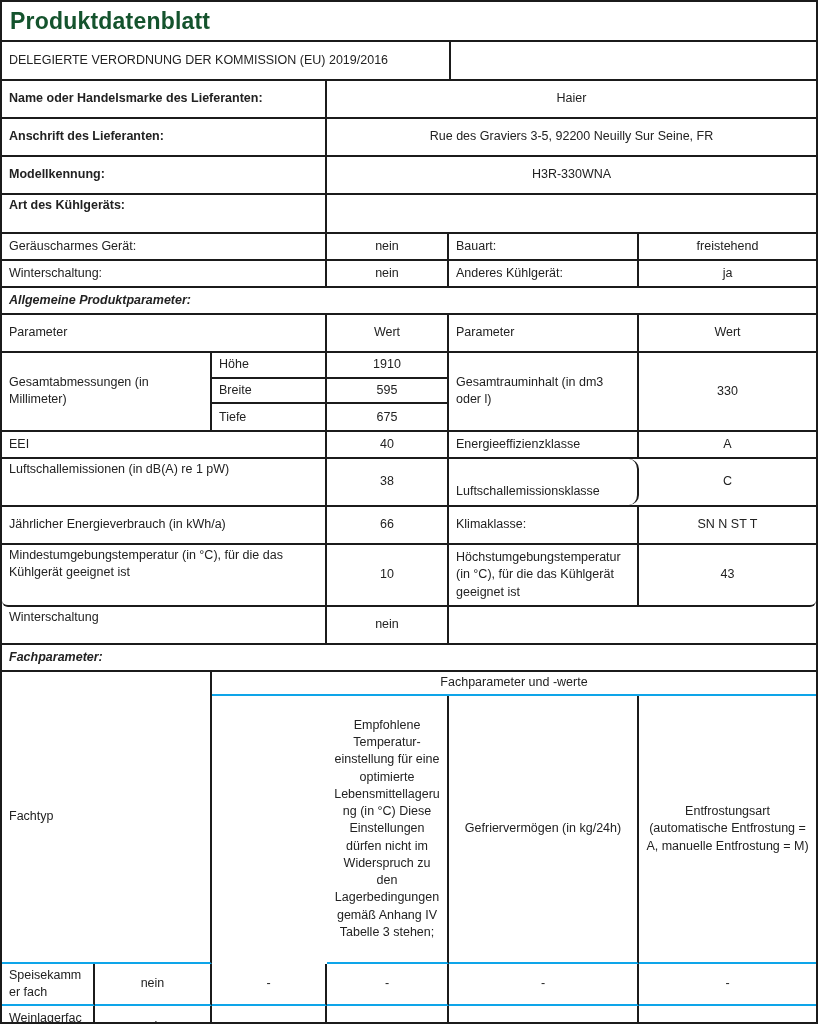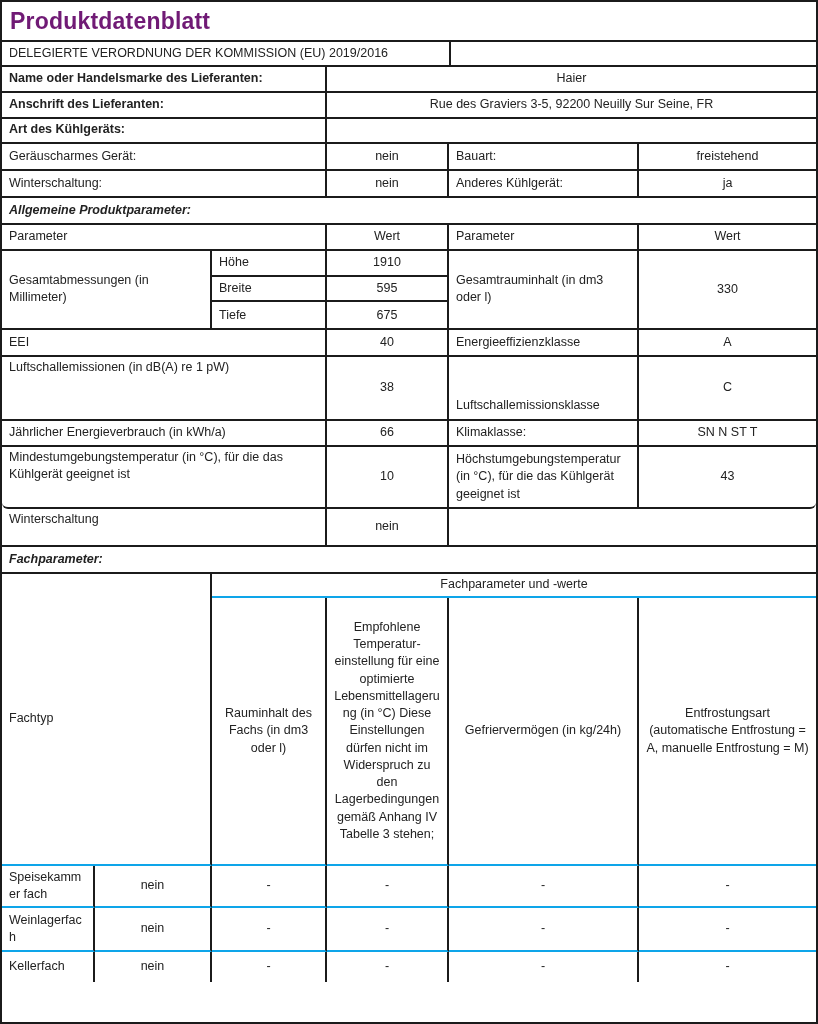--- a/index.html
+++ b/index.html
@@ -29,37 +29,37 @@
     padding: 2px 7px;
     font-size: 12.5px;
     line-height: 1.38;
     overflow: hidden;
     overflow-wrap: anywhere;
   }
   .cell:last-child, .cell.no-r { border-right: none; }
   .c { justify-content: center; text-align: center; }
   .b { font-weight: bold; }
   .top { align-items: flex-start; }
-  .bot { align-items: flex-end; padding-bottom: 5px; }
+  .bot { align-items: flex-end; padding-bottom: 5px; border-radius: 10px; }
 
   
-  .h40 { height: 25px; }
+  .h40 { height: 39px; }
   .h38 { height: 38px; }
   .h27 { height: 27px; }
-  .h26 { height: 26px; }
-  .h48 { height: 64px; }
+  .h26 { height: 38px; }
+  .h48 { height: 48px; }
   .h62 { height: 62px; border-radius: 6px; }
   .g-1  { grid-template-columns: 1fr; font-style: italic; }
   .g-2a { grid-template-columns: 449px 1fr; }
   .g-2b { grid-template-columns: 325px 1fr; }
   .g-3w { grid-template-columns: 325px 122px 1fr; }
   .g-4  { grid-template-columns: 325px 122px 190px 1fr; }
 
   .title-row { height: 40px; display: flex; align-items: center; padding: 0 8px; border-bottom: 2px solid #1b1b1b; }
-  .title-text { color: #701a75; font-size: 23px; font-weight: bold; letter-spacing: 0.2px; }
+  .title-text { color: #14532d; font-size: 23px; font-weight: bold; letter-spacing: 0.2px; }
 
   .dims-grid {
     height: 79px;
     grid-template-columns: 210px 115px 122px 190px 1fr;
     grid-template-rows: 1fr 1fr 1fr;
   }
   .ib { border-bottom: 2px solid #1b1b1b; }
 
   .fach-grid {
     height: 408px;
@@ -85,20 +85,24 @@
     <div class="cell"></div>
   </div>
 
   <div class="row g-2b h26">
     <div class="cell b">Name oder Handelsmarke des Lieferanten:</div>
     <div class="cell c">Haier</div>
   </div>
   <div class="row g-2b h26">
     <div class="cell b">Anschrift des Lieferanten:</div>
     <div class="cell c">Rue des Graviers 3-5, 92200 Neuilly Sur Seine, FR</div>
+  </div>
+  <div class="row g-2b h26">
+    <div class="cell b">Modellkennung:</div>
+    <div class="cell c">H3R-330WNA</div>
   </div>
   <div class="row g-2b h40">
     <div class="cell b top">Art des Kühlgeräts:</div>
     <div class="cell c"></div>
   </div>
 
   <div class="row g-4 h27">
     <div class="cell">Geräuscharmes Gerät:</div>
     <div class="cell c">nein</div>
     <div class="cell">Bauart:</div>
@@ -163,21 +167,20 @@
     <div class="cell"></div>
   </div>
 
   <div class="row g-1 h27">
     <div class="cell b">Fachparameter:</div>
   </div>
 
   <div class="row fach-grid">
     <div class="cell" style="grid-column:1/3; grid-row:1/3;">Fachtyp</div>
     <div class="cell c no-r" style="grid-column:3/7; grid-row:1;">Fachparameter und -werte</div>
-    <div class="cell hdr-tall" style="grid-column:3; grid-row:2;">Rauminhalt des Fachs (in dm3 oder l)</div>
     <div class="cell hdr-tall" style="grid-column:4; grid-row:2;">Empfohlene Temperatur-einstellung für eine optimierte Lebensmittellagerung (in °C) Diese Einstellungen dürfen nicht im Widerspruch zu den Lagerbedingungen gemäß Anhang IV Tabelle 3 stehen;</div>
     <div class="cell hdr-tall" style="grid-column:5; grid-row:2;">Gefriervermögen (in kg/24h)</div>
     <div class="cell hdr-tall no-r" style="grid-column:6; grid-row:2;">Entfrostungsart (automatische Entfrostung = A, manuelle Entfrostung = M)</div>
 
     <div class="cell" style="grid-column:1; grid-row:3;">Speisekammer fach</div>
     <div class="cell c" style="grid-column:2; grid-row:3;">nein</div>
     <div class="cell c" style="grid-column:3; grid-row:3;">-</div>
     <div class="cell c" style="grid-column:4; grid-row:3;">-</div>
     <div class="cell c" style="grid-column:5; grid-row:3;">-</div>
     <div class="cell c no-r" style="grid-column:6; grid-row:3;">-</div>

